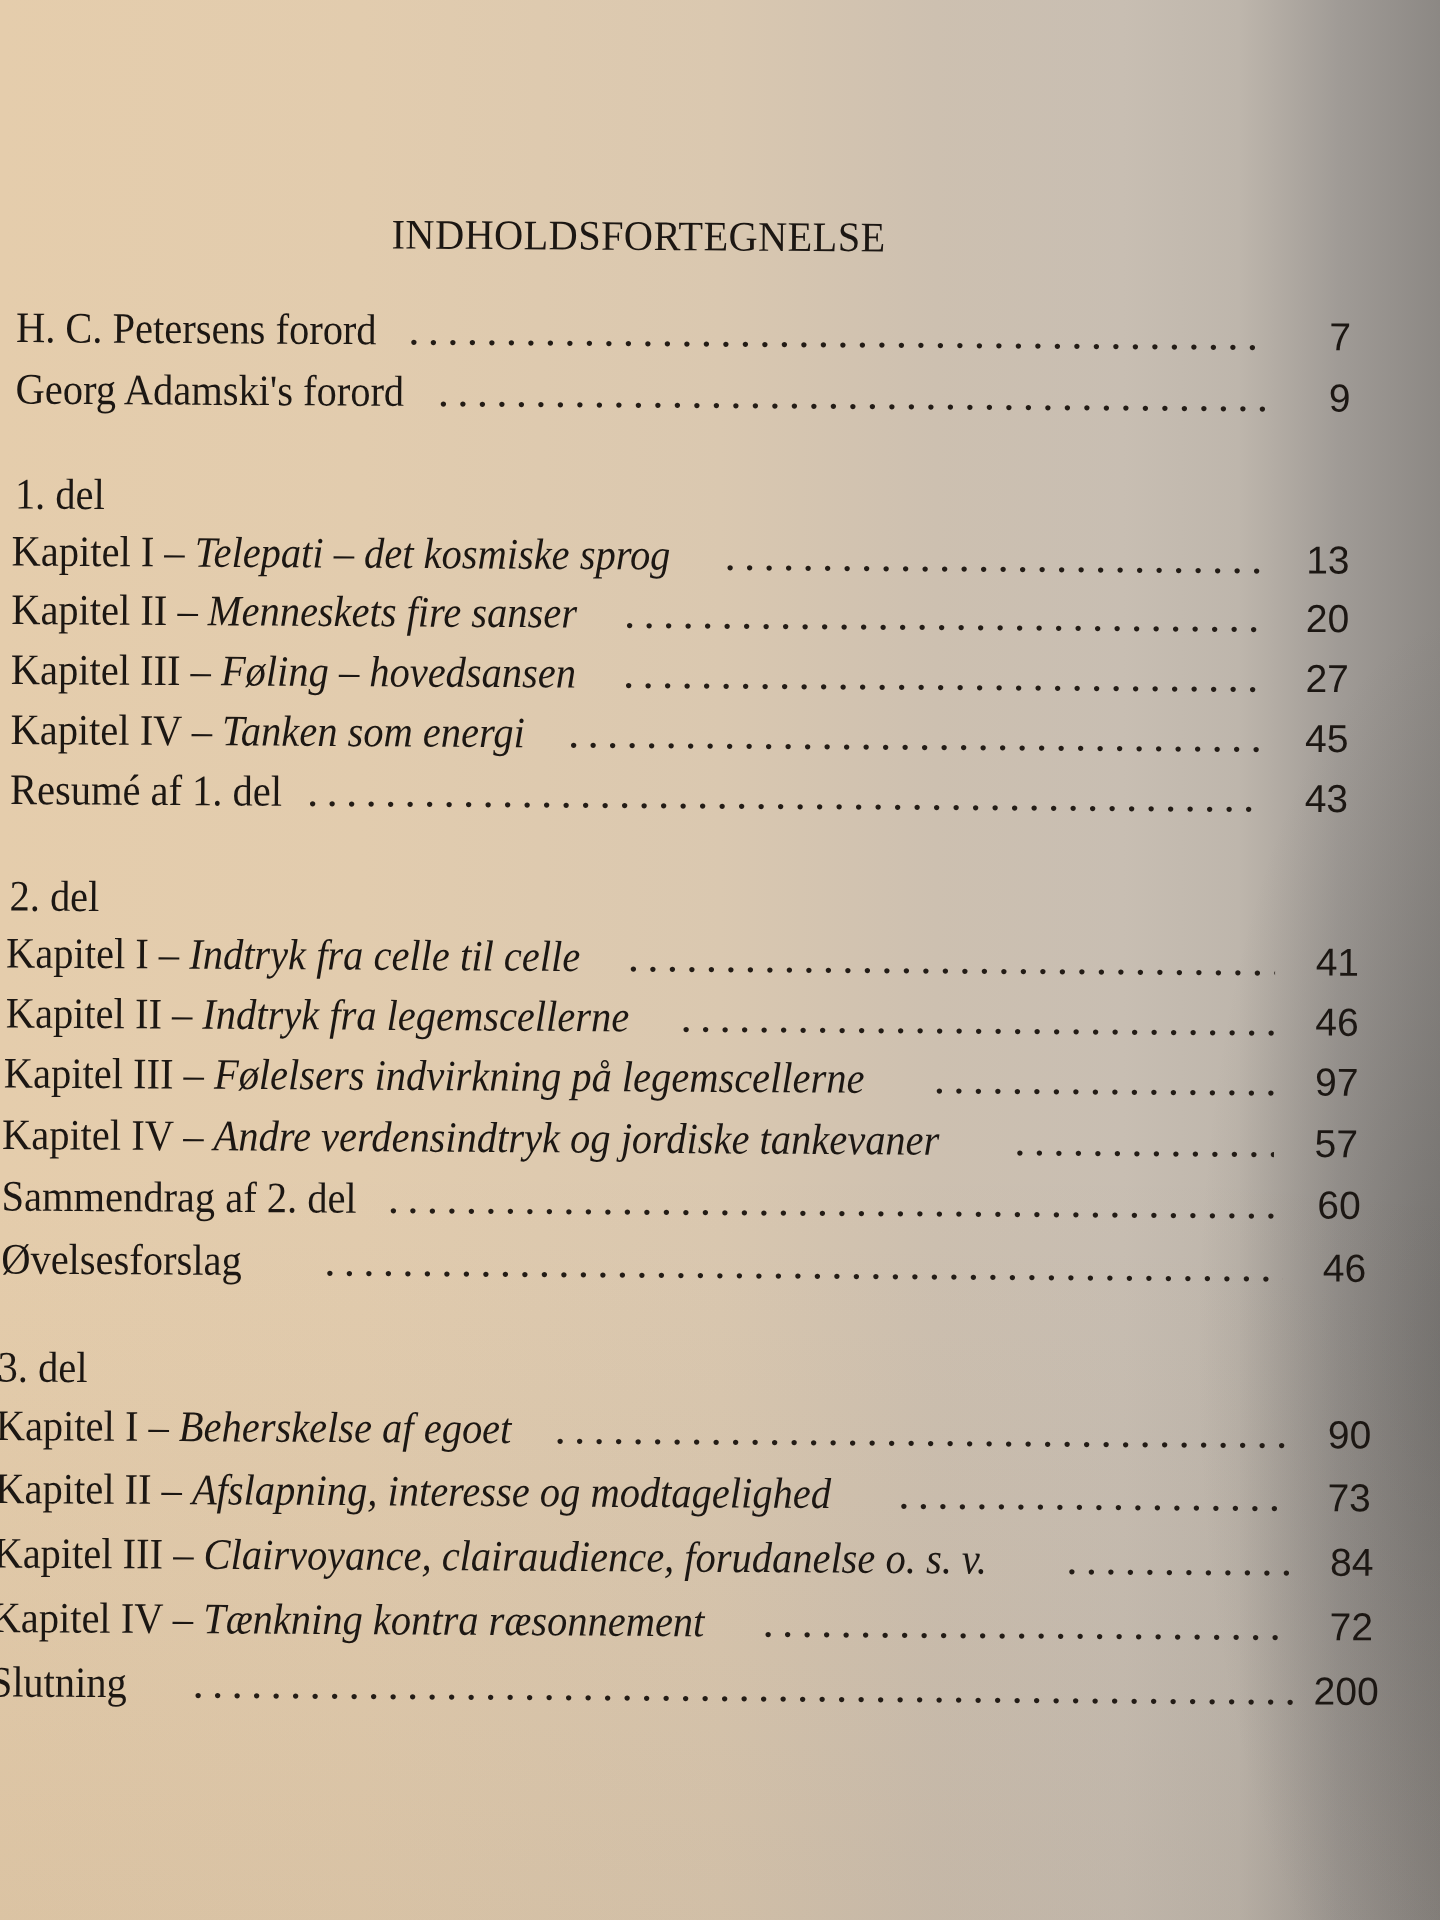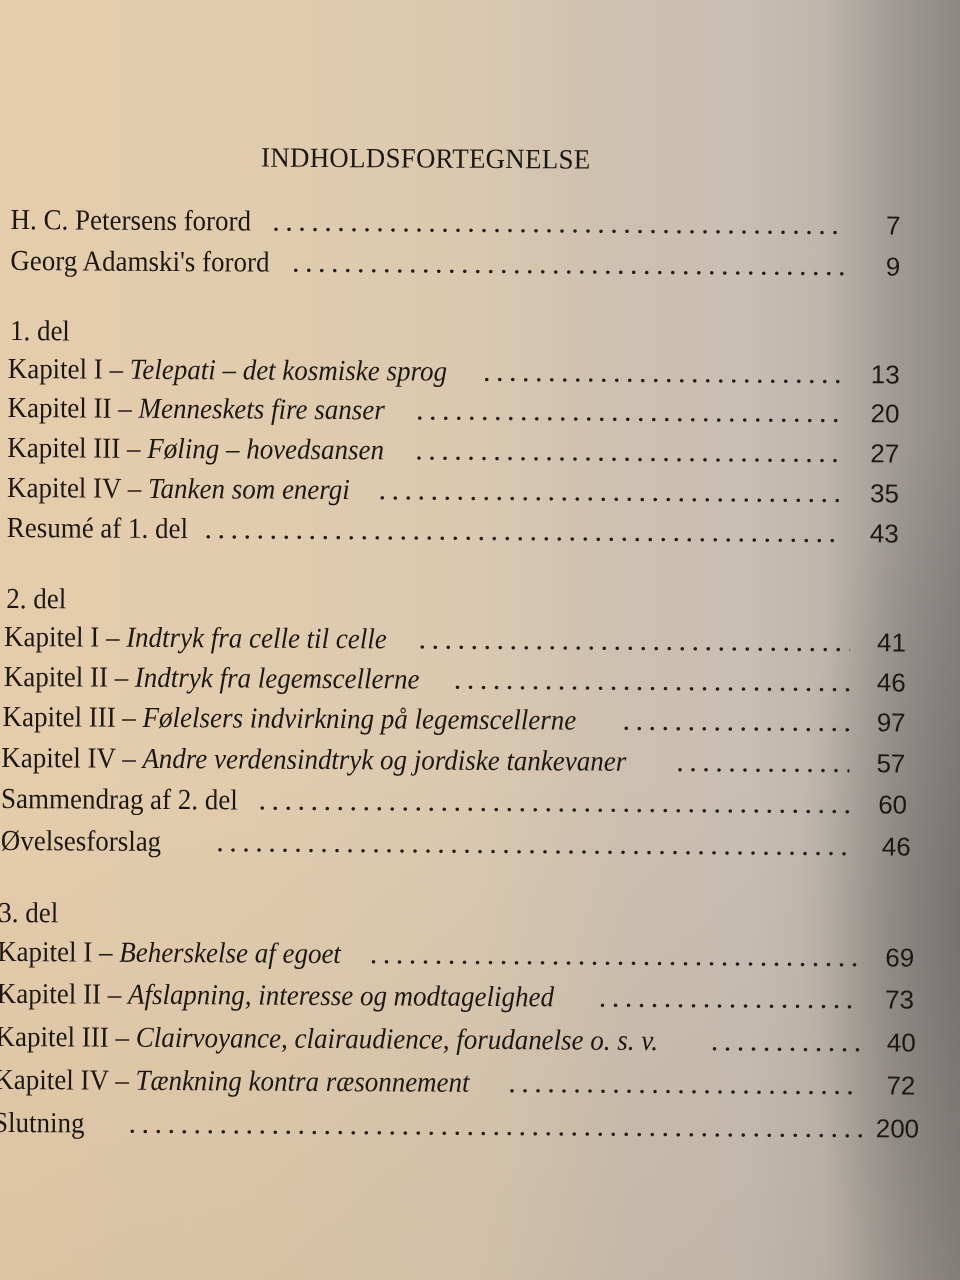--- a/index.html
+++ b/index.html
@@ -141,21 +141,21 @@
     <span class="page-num">20</span>
   </div>
   <div class="row" style="left:10px; top:431px; width:892px;">
     <span class="label"><span>Kapitel III – </span><i>Føling – hovedsansen</i></span>
     <span class="leader"></span>
     <span class="page-num">27</span>
   </div>
   <div class="row" style="left:10px; top:471px; width:892px;">
     <span class="label"><span>Kapitel IV – </span><i>Tanken som energi</i></span>
     <span class="leader"></span>
-    <span class="page-num">35</span>
+    <span class="page-num">45</span>
   </div>
   <div class="row" style="left:10px; top:511px; width:892px;">
     <span class="label"><span>Resumé af 1. del</span><i></i></span>
     <span class="leader"></span>
     <span class="page-num">43</span>
   </div>
 
   <div class="part-heading" style="left:10px; top:582px;">2. del</div>
 
   <div class="row" style="left:8px; top:620px; width:902px;">
@@ -187,31 +187,31 @@
     <span class="label" style="margin-right:40px;"><span>Øvelsesforslag</span><i></i></span>
     <span class="leader"></span>
     <span class="page-num">46</span>
   </div>
 
   <div class="part-heading" style="left:4px; top:896px;">3. del</div>
 
   <div class="row" style="left:3px; top:935px; width:917px;">
     <span class="label"><span>Kapitel I – </span><i>Beherskelse af egoet</i></span>
     <span class="leader"></span>
-    <span class="page-num">69</span>
+    <span class="page-num">90</span>
   </div>
   <div class="row" style="left:3px; top:977px; width:917px;">
     <span class="label"><span>Kapitel II – </span><i>Afslapning, interesse og modtagelighed</i></span>
     <span class="leader"></span>
     <span class="page-num">73</span>
   </div>
   <div class="row" style="left:2px; top:1020px; width:920px;">
     <span class="label"><span>Kapitel III – </span><i>Clairvoyance, clairaudience, forudanelse o. s. v.</i></span>
     <span class="leader"></span>
-    <span class="page-num">40</span>
+    <span class="page-num">84</span>
   </div>
   <div class="row" style="left:1px; top:1063px; width:921px;">
     <span class="label"><span>Kapitel IV – </span><i>Tænkning kontra ræsonnement</i></span>
     <span class="leader"></span>
     <span class="page-num">72</span>
   </div>
   <div class="row" style="left:0px; top:1106px; width:926px;">
     <span class="label" style="margin-right:34px;"><span>Slutning</span><i></i></span>
     <span class="leader"></span>
     <span class="page-num">200</span>

